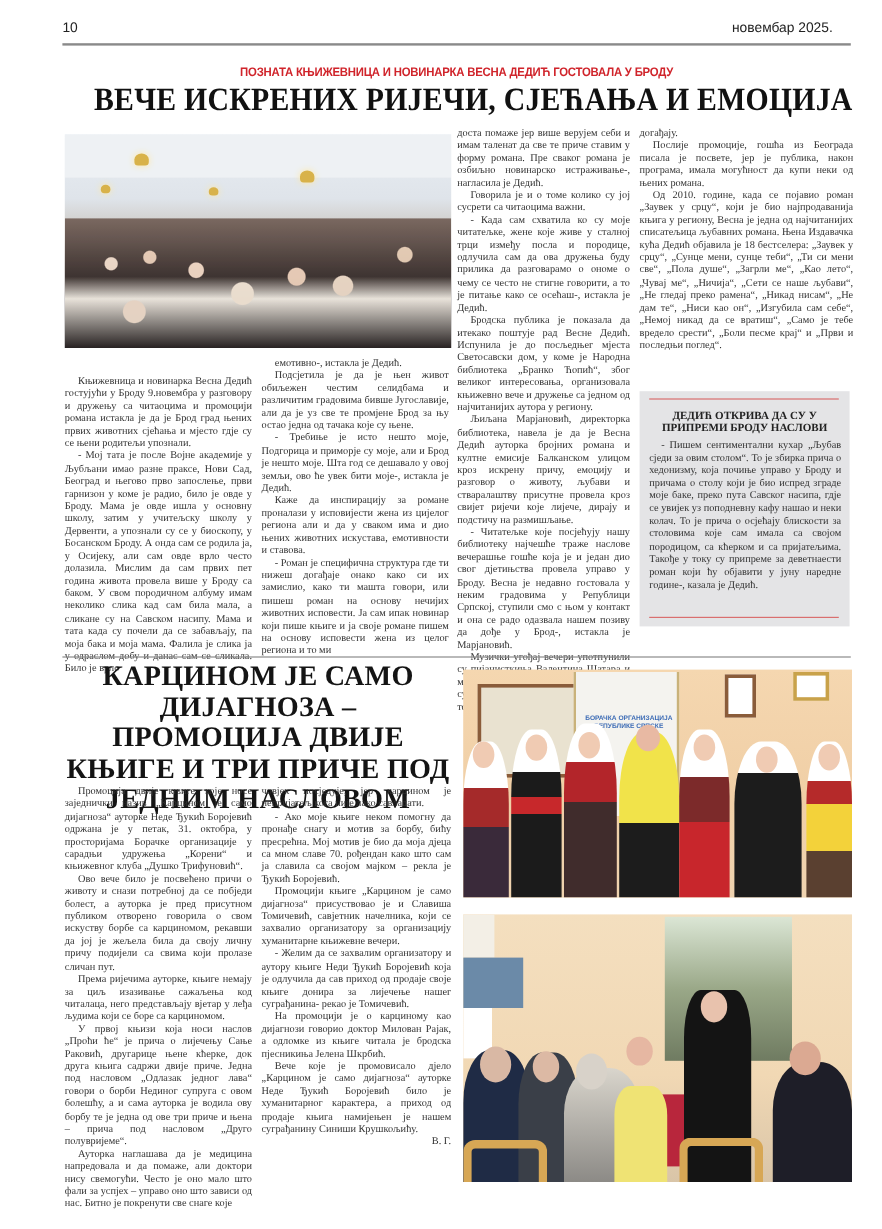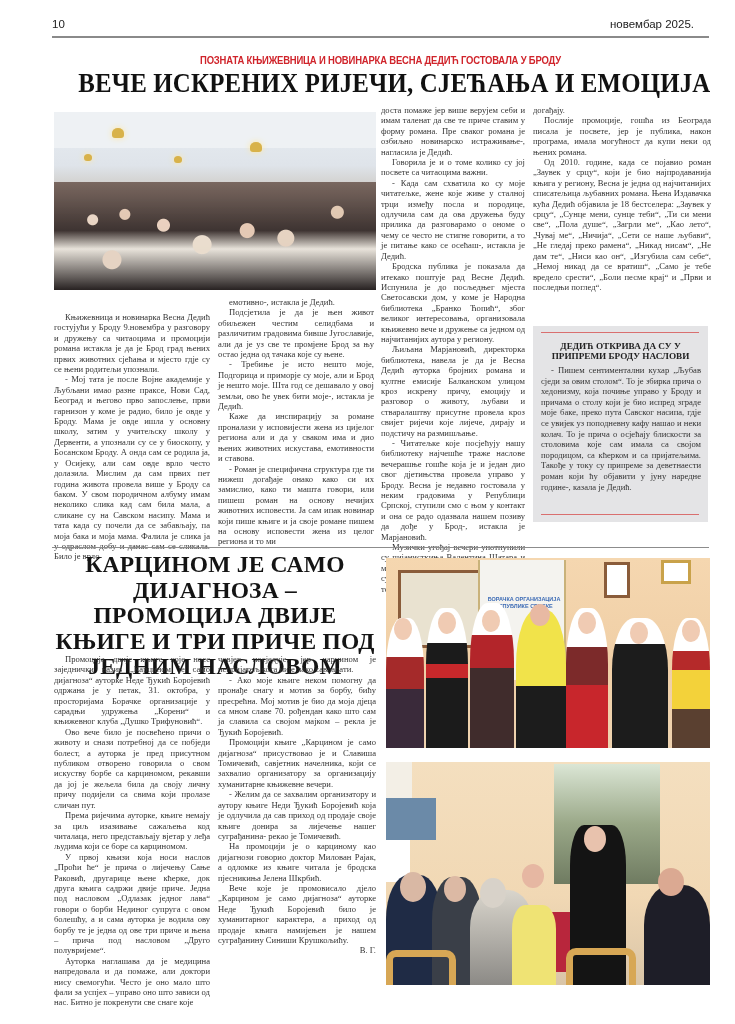--- a/index.html
+++ b/index.html
@@ -106,21 +106,21 @@
 </div>
 <div class="col col2">
   <p>емотивно-, истакла је Дедић.</p>
   <p>Подсјетила је да је њен живот обиљежен честим селидбама и различитим градовима бивше Југославије, али да је уз све те промјене Брод за њу остао једна од тачака које су њене.</p>
   <p>- Требиње је исто нешто моје, Подгорица и приморје су моје, али и Брод је нешто моје. Шта год се дешавало у овој земљи, ово ће увек бити моје-, истакла је Дедић.</p>
   <p>Каже да инспирацију за романе проналази у исповијести жена из цијелог региона али и да у сваком има и дио њених животних искустава, емотивности и ставова.</p>
   <p>- Роман је специфична структура где ти нижеш догађаје онако како си их замислио, како ти машта говори, или пишеш роман на основу нечијих животних исповести. Ја сам ипак новинар који пише књиге и ја своје романе пишем на основу исповести жена из целог региона и то ми</p>
 </div>
 <div class="col col3">
   <p style="text-indent:0">доста помаже јер више верујем себи и имам таленат да све те приче ставим у форму романа. Пре сваког романа је озбиљно новинарско истраживање-, нагласила је Дедић.</p>
-  <p>Говорила је и о томе колико су јој посвете са читаоцима важни.</p>
+  <p>Говорила је и о томе колико су јој сусрети са читаоцима важни.</p>
   <p>- Када сам схватила ко су моје читатељке, жене које живе у сталној трци између посла и породице, одлучила сам да ова дружења буду прилика да разговарамо о ономе о чему се често не стигне говорити, а то је питање како се осећаш-, истакла је Дедић.</p>
   <p>Бродска публика је показала да итекако поштује рад Весне Дедић. Испунила је до посљедњег мјеста Светосавски дом, у коме је Народна библиотека „Бранко Ћопић“, због великог интересовања, организовала књижевно вече и дружење са једном од најчитанијих аутора у региону.</p>
   <p>Љиљана Марјановић, директорка библиотека, навела је да је Весна Дедић ауторка бројних романа и култне емисије Балканском улицом кроз искрену причу, емоцију и разговор о животу, љубави и стваралаштву присутне провела кроз свијет ријечи које лијече, дирају и подстичу на размишљање.</p>
   <p>- Читатељке које посјећују нашу библиотеку најчешће траже наслове вечерашње гошће која је и један дио свог дјетињства провела управо у Броду. Весна је недавно гостовала у неким градовима у Републици Српској, ступили смо с њом у контакт и она се радо одазвала нашем позиву да дође у Брод-, истакла је Марјановић.</p>
   <p>Музички угођај вечери употпунили су пијанисткиња Валентина Шатара и млади пијаниста Вук Томичевић чије су интерпретације дале посебну топлину овом</p>
 </div>
 <div class="col col4">
   <p style="text-indent:0">догађају.</p>
   <p>Послије промоције, гошћа из Београда писала је посвете, јер је публика, након програма, имала могућност да купи неки од њених романа.</p>
   <p>Од 2010. године, када се појавио роман „Заувек у срцу“, који је био најпродаванија књига у региону, Весна је једна од најчитанијих списатељица љубавних романа. Њена Издавачка кућа Дедић објавила је 18 бестселера: „Заувек у срцу“, „Сунце мени, сунце теби“, „Ти си мени све“, „Пола душе“, „Загрли ме“, „Као лето“, „Чувај ме“, „Ничија“, „Сети се наше љубави“, „Не гледај преко рамена“, „Никад нисам“, „Не дам те“, „Ниси као он“, „Изгубила сам себе“, „Немој никад да се вратиш“, „Само је тебе вредело срести“, „Боли песме крај“ и „Први и последњи поглед“.</p>

